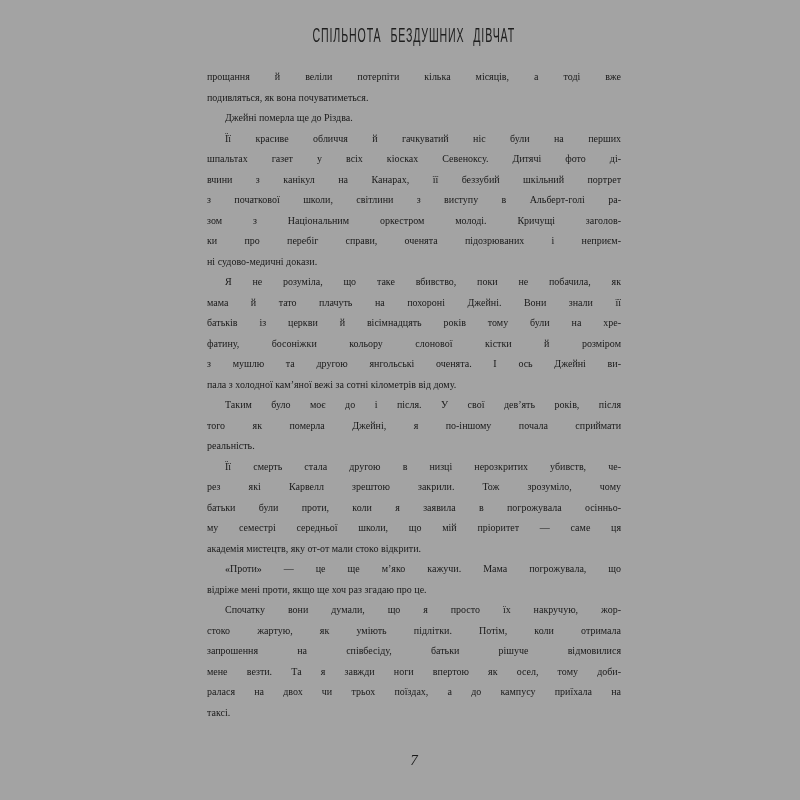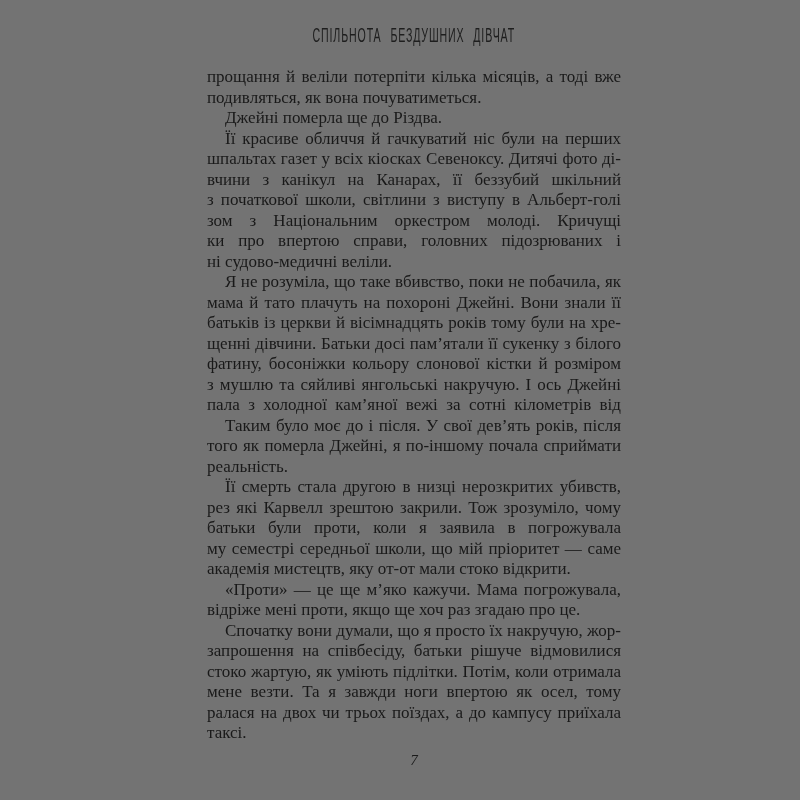--- a/index.html
+++ b/index.html
@@ -4,21 +4,21 @@
 <style>
   html, body {
     margin: 0;
     padding: 0;
     background: #ffffff;
   }
   .page {
     position: relative;
     width: 800px;
     height: 800px;
-    background: #737373;
+    background: #a3a3a3;
     overflow: hidden;
     font-family: "Liberation Serif", serif;
   }
   
   .chapter-header {
     position: absolute;
     top: 25px;
     left: 207px;
     width: 414px;
     text-align: center;
@@ -35,21 +35,21 @@
     transform: scaleX(0.56) scaleY(1.05);
     transform-origin: center;
   }
   
   .text-block {
     position: absolute;
     top: 67px;
     left: 207px;
     width: 414px;
     color: #191919;
-    font-size: 17px;
+    font-size: 10px;
   }
   .para { margin: 0; padding: 0; }
   .bodyline {
     height: 20.5px;
     line-height: 20.5px;
     text-align: justify;
     text-align-last: justify;
     overflow: hidden;
     white-space: normal;
   }
@@ -90,52 +90,51 @@
       </div>
       <div class="para">
         <div class="bodyline firstline lastline indented">Джейні померла ще до Різдва.</div>
       </div>
       <div class="para">
         <div class="bodyline firstline indented">Її красиве обличчя й гачкуватий ніс були на перших</div>
         <div class="bodyline">шпальтах газет у всіх кіосках Севеноксу. Дитячі фото ді-</div>
         <div class="bodyline">вчини з канікул на Канарах, її беззубий шкільний портрет</div>
         <div class="bodyline">з початкової школи, світлини з виступу в Альберт-голі ра-</div>
         <div class="bodyline">зом з Національним оркестром молоді. Кричущі заголов-</div>
-        <div class="bodyline">ки про впертою справи, головних підозрюваних і неприєм-</div>
-        <div class="bodyline lastline">ні судово-медичні веліли.</div>
+        <div class="bodyline">ки про перебіг справи, оченята підозрюваних і неприєм-</div>
+        <div class="bodyline lastline">ні судово-медичні докази.</div>
       </div>
       <div class="para">
         <div class="bodyline firstline indented">Я не розуміла, що таке вбивство, поки не побачила, як</div>
         <div class="bodyline">мама й тато плачуть на похороні Джейні. Вони знали її</div>
         <div class="bodyline">батьків із церкви й вісімнадцять років тому були на хре-</div>
-        <div class="bodyline">щенні дівчини. Батьки досі пам’ятали її сукенку з білого</div>
         <div class="bodyline">фатину, босоніжки кольору слонової кістки й розміром</div>
-        <div class="bodyline">з мушлю та сяйливі янгольські накручую. І ось Джейні ви-</div>
+        <div class="bodyline">з мушлю та другою янгольські оченята. І ось Джейні ви-</div>
         <div class="bodyline lastline">пала з холодної кам’яної вежі за сотні кілометрів від дому.</div>
       </div>
       <div class="para">
         <div class="bodyline firstline indented">Таким було моє до і після. У свої дев’ять років, після</div>
         <div class="bodyline">того як померла Джейні, я по-іншому почала сприймати</div>
         <div class="bodyline lastline">реальність.</div>
       </div>
       <div class="para">
         <div class="bodyline firstline indented">Її смерть стала другою в низці нерозкритих убивств, че-</div>
         <div class="bodyline">рез які Карвелл зрештою закрили. Тож зрозуміло, чому</div>
         <div class="bodyline">батьки були проти, коли я заявила в погрожувала осінньо-</div>
         <div class="bodyline">му семестрі середньої школи, що мій пріоритет — саме ця</div>
         <div class="bodyline lastline">академія мистецтв, яку от-от мали стоко відкрити.</div>
       </div>
       <div class="para">
         <div class="bodyline firstline indented">«Проти» — це ще м’яко кажучи. Мама погрожувала, що</div>
         <div class="bodyline lastline">відріже мені проти, якщо ще хоч раз згадаю про це.</div>
       </div>
       <div class="para">
         <div class="bodyline firstline indented">Спочатку вони думали, що я просто їх накручую, жор-</div>
+        <div class="bodyline">стоко жартую, як уміють підлітки. Потім, коли отримала</div>
         <div class="bodyline">запрошення на співбесіду, батьки рішуче відмовилися</div>
-        <div class="bodyline">стоко жартую, як уміють підлітки. Потім, коли отримала</div>
         <div class="bodyline">мене везти. Та я завжди ноги впертою як осел, тому доби-</div>
         <div class="bodyline">ралася на двох чи трьох поїздах, а до кампусу приїхала на</div>
         <div class="bodyline lastline">таксі.</div>
       </div>
     </main>
 
   <footer class="page-footer">
     <span class="page-number">7</span>
   </footer>
 

